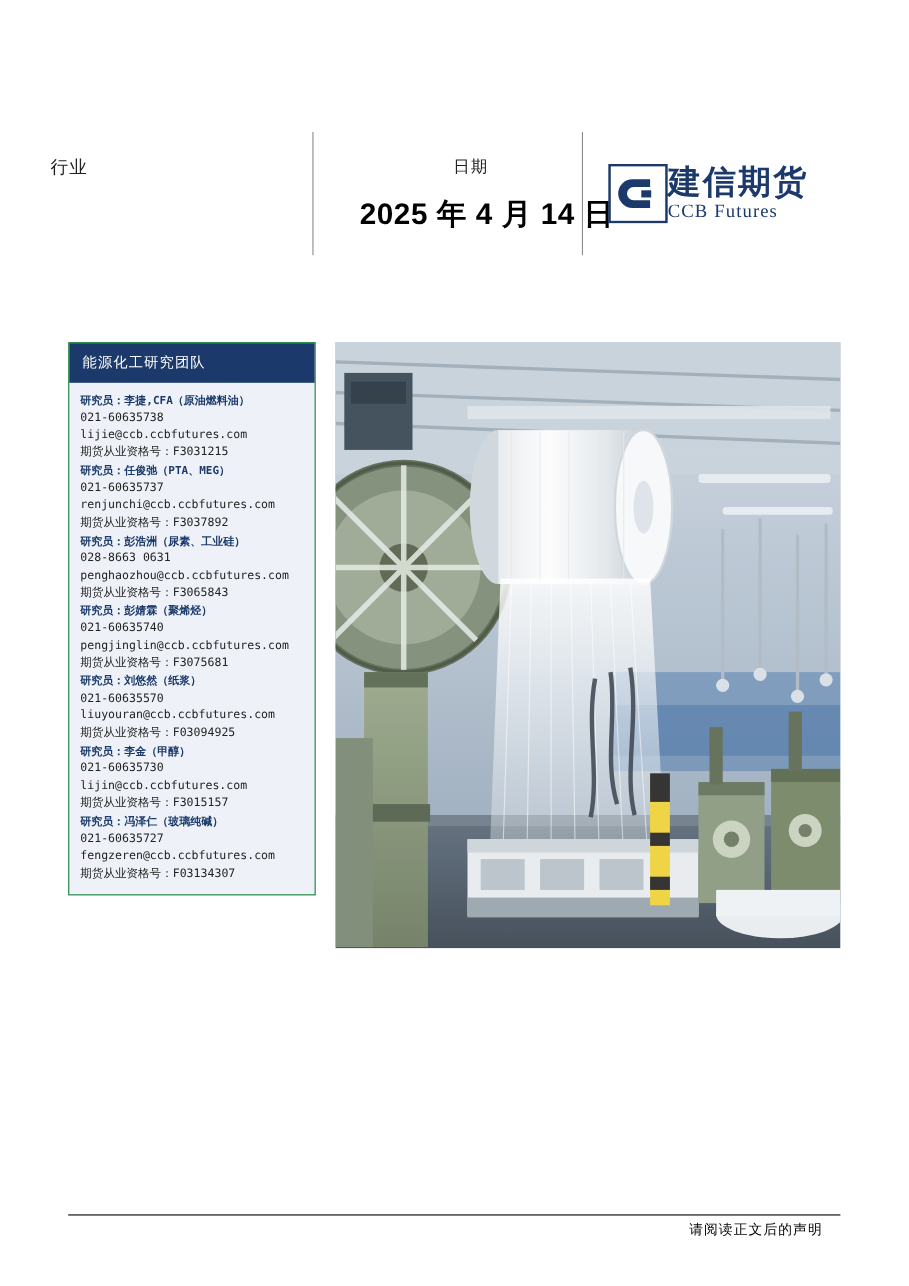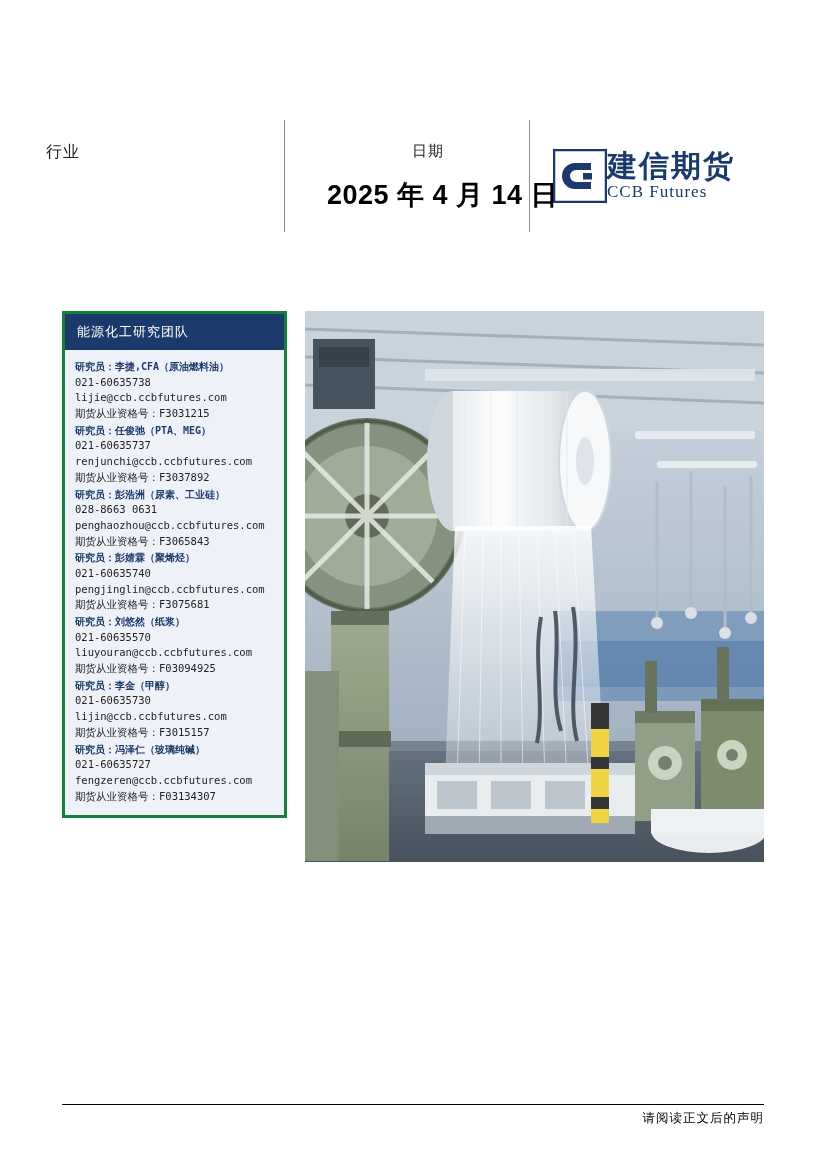--- a/index.html
+++ b/index.html
@@ -106,21 +106,21 @@
     font-family: "Liberation Serif", serif;
   }
 
   
   .analyst-box {
     position: absolute;
     left: 62px;
     top: 311px;
     width: 225px;
     background: #eef2f8;
-    border: 3px solid #15803d;
+    border: 1px solid #15803d;
     box-sizing: border-box;
   }
   .analyst-head {
     background: #1b3a6b;
     color: #ffffff;
     font-size: 13px;
     padding: 9px 10px 9px 12px;
     letter-spacing: 1px;
   }
   .analyst-body {
@@ -159,21 +159,21 @@
   .footer-rule {
     position: absolute;
     left: 62px;
     top: 1104px;
     width: 702px;
     height: 1px;
     background: #000;
   }
   .footer-note {
     position: absolute;
-    right: 62px;
+    right: 78px;
     top: 1110px;
     font-size: 12.5px;
     color: #000;
     letter-spacing: 1px;
     font-family: "DejaVu Sans", sans-serif;
   }
 </style>
 </head>
 <body>
 

